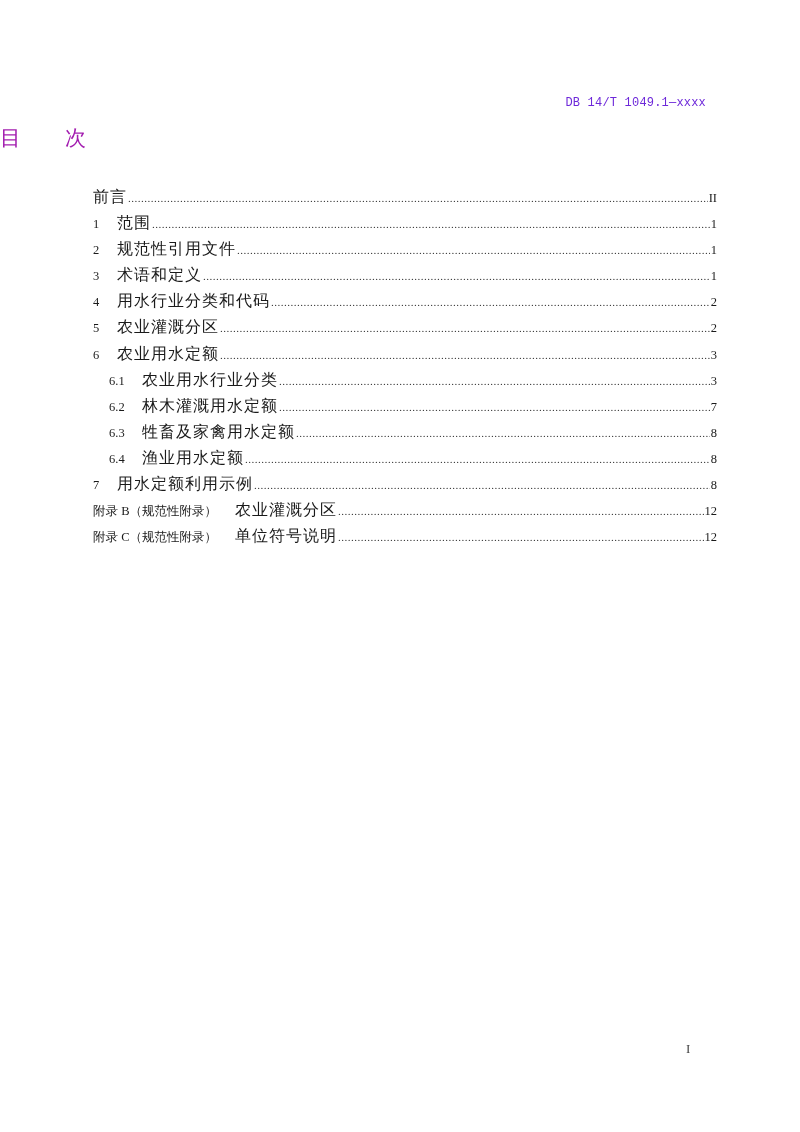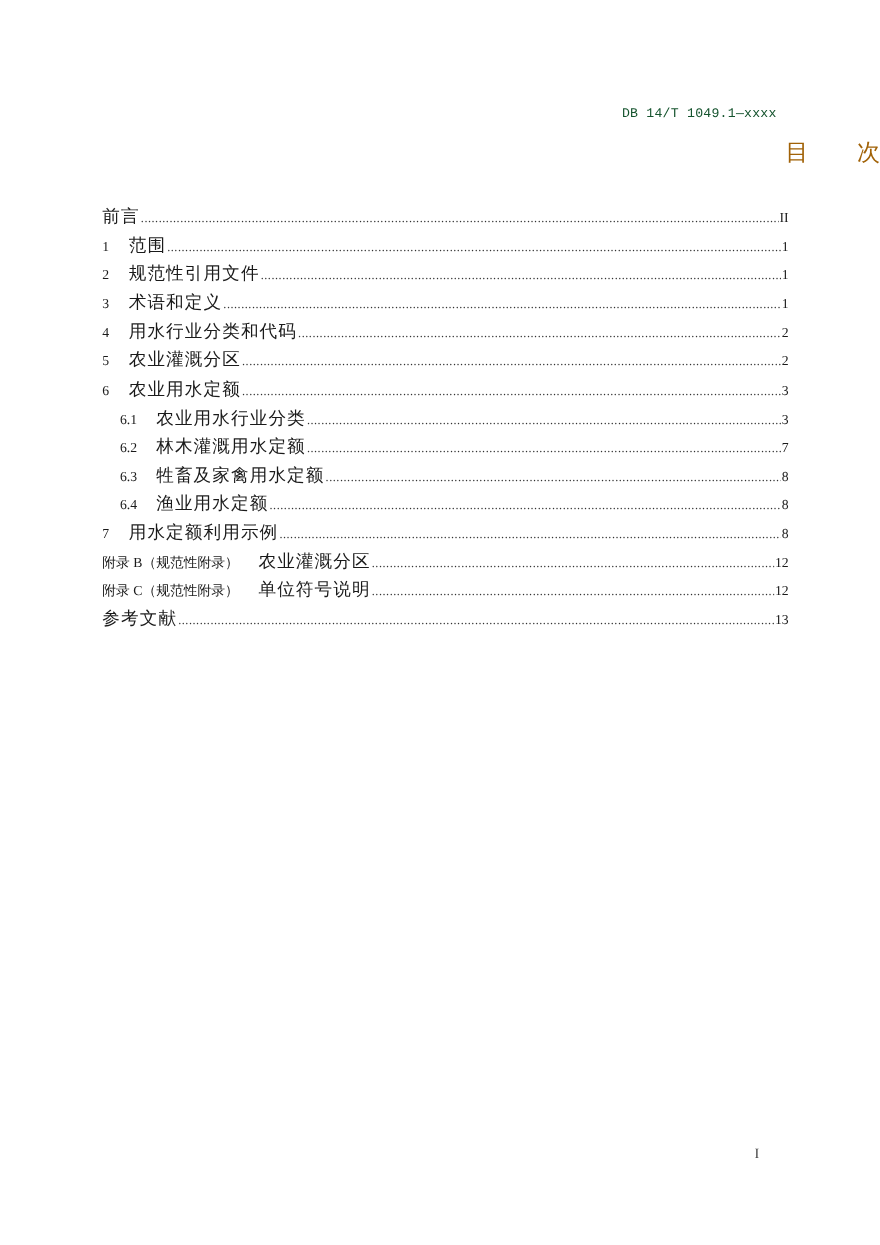--- a/index.html
+++ b/index.html
@@ -1,21 +1,21 @@
 <!DOCTYPE html>
 <html><head>
 <meta charset="utf-8">
 <style>
   html, body { margin:0; padding:0; background:#ffffff; }
   body { width:800px; height:1132px; position:relative; overflow:hidden;
          font-family:"Liberation Serif", "DejaVu Serif", serif; color:#1a1a1a; }
   .header-code { position:absolute; top:96px; right:94px; font-family:"Liberation Mono","DejaVu Sans Mono",monospace;
-                 font-size:12px; color:#14532d; letter-spacing:0.2px; }
-  .title { position:absolute; top:124px; left:0; width:800px; text-align:right;
-           font-family:Liberation Sans, sans-serif; font-size:21px; color:#a16207; }
+                 font-size:12px; color:#6d28d9; letter-spacing:0.2px; }
+  .title { position:absolute; top:124px; left:0; width:800px; text-align:left;
+           font-family:Liberation Sans, sans-serif; font-size:21px; color:#a21caf; }
   .title span { display:inline-block; }
   .title .gap { width:44px; }
   .toc { position:absolute; top:189px; left:93px; width:624px; }
   .row { display:flex; align-items:baseline; height:26.1px; font-size:12.5px; line-height:16px; }
   .row.sub { padding-left:16px; }
   .num { display:inline-block; white-space:pre; }
   .lvl1 .num { width:24px; }
   .sub .num { width:33px; }
   .appx .num { width:auto; margin-right:18px; }
   .label { white-space:nowrap; letter-spacing:1px; font-family:"DejaVu Serif", serif; font-size:16px; }
@@ -110,20 +110,15 @@
       <span class="label">农业灌溉分区</span>
       <span class="dots"></span>
       <span class="page">12</span>
     </div>
     <div class="row appx">
       <span class="num">附录 C（规范性附录）</span>
       <span class="label">单位符号说明</span>
       <span class="dots"></span>
       <span class="page">12</span>
     </div>
-    <div class="row lvl0">
-      <span class="label">参考文献</span>
-      <span class="dots"></span>
-      <span class="page">13</span>
-    </div>
   </div>
 
 <div class="footer-page">I</div>
 
 </body></html>

